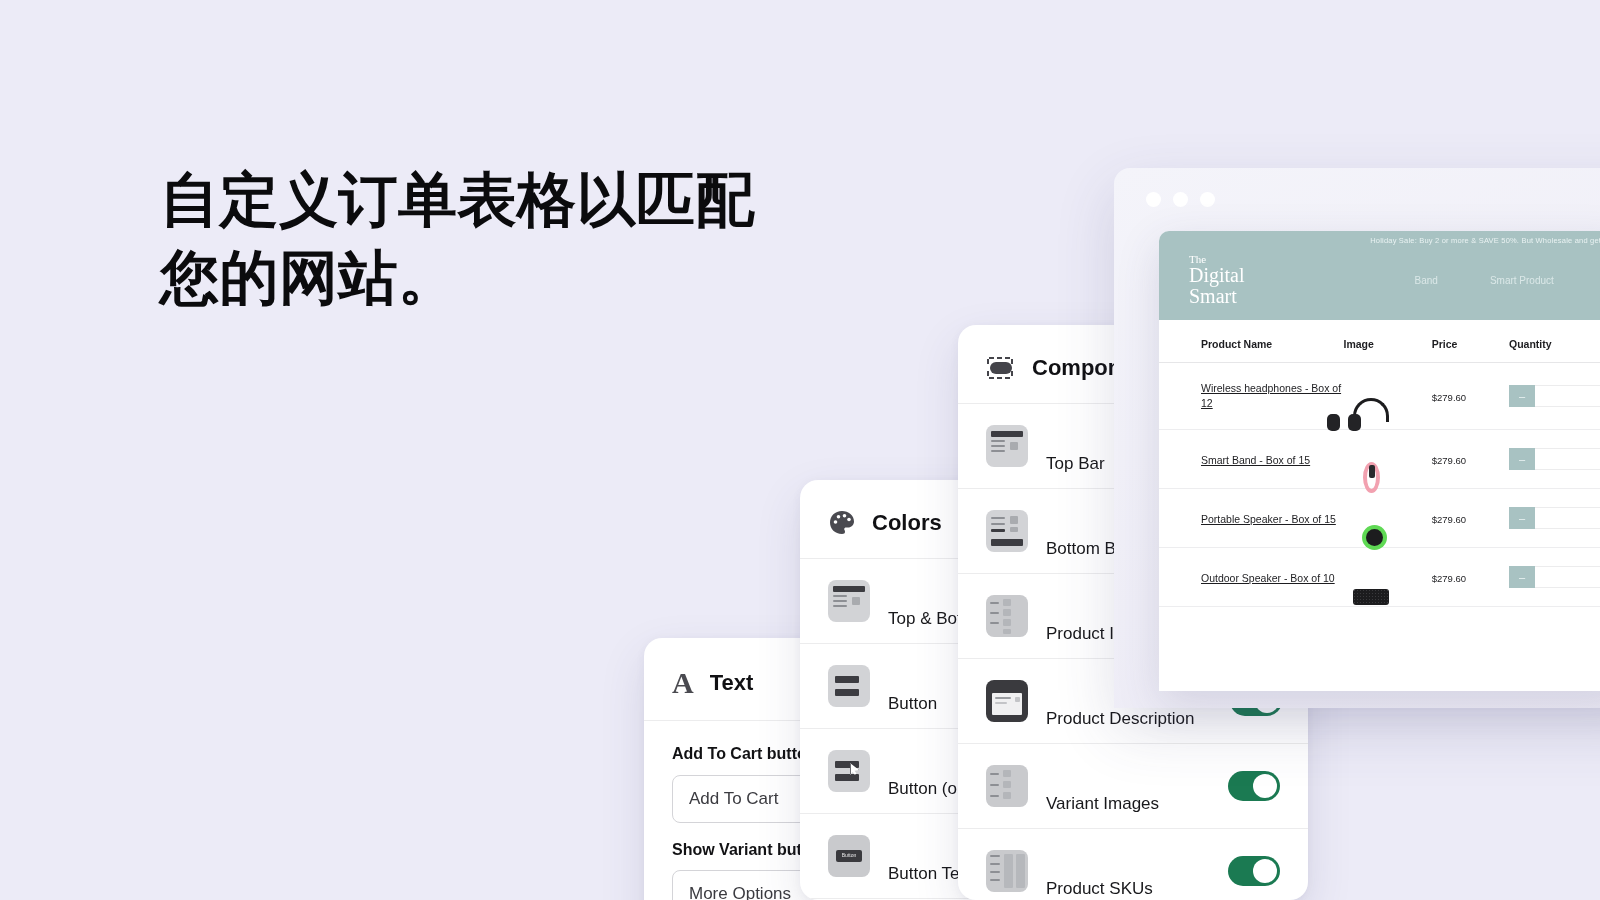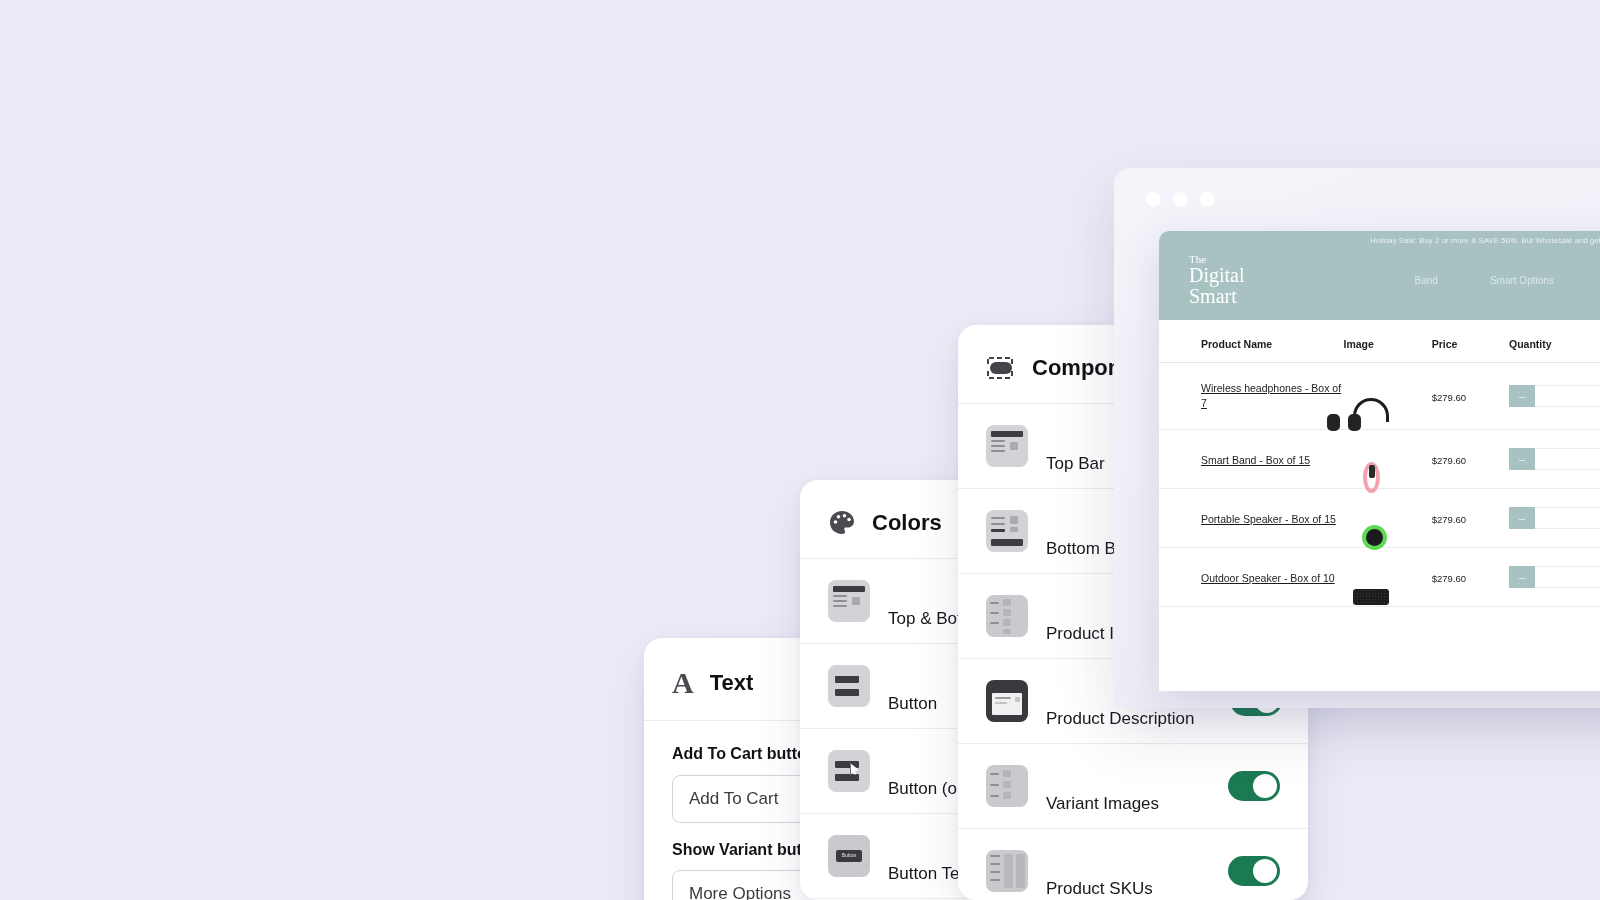--- a/index.html
+++ b/index.html
@@ -202,20 +202,21 @@
     background: #1c1c1e; border-radius: 3px;
     background-image: radial-gradient(#3a3a3d 0.7px, transparent 0.8px);
     background-size: 3px 3px;
   }
 </style>
 </head>
 <body>
 
 <div id="stage">
 
+  <h1 class="headline">自定义订单表格以匹配您的网站。</h1>
 
   <div class="card" id="card-text">
     <div class="card-head">
       <span class="serif-a">A</span>
       <span class="card-title">Text</span>
     </div>
     <div class="body" style="border-top:1px solid #ececed;">
       <div class="field-block">
         <div class="field-label">Add To Cart button</div>
         <input class="field-input" value="Add To Cart" style="">
@@ -401,38 +402,38 @@
   <div id="store">
     <div class="store-banner">Holiday Sale: Buy 2 or more &amp; SAVE 50%. But Wholesale and get 60%</div>
     <div class="store-nav">
       <span class="logo">
         <span class="the">The</span>
         <span class="big">Digital</span>
         <span class="big">Smart</span>
       </span>
       <span class="nav-links">
         <span>Band</span>
-        <span>Smart Options</span>
+        <span>Smart Product</span>
 
       </span>
     </div>
 
     <table class="tbl">
       <thead>
         <tr>
           <th class="c-name">Product Name</th>
           <th class="c-img">Image</th>
           <th class="c-price">Price</th>
           <th class="c-qty">Quantity</th>
         </tr>
       </thead>
       <tbody>
         <tr>
           <td class="c-name">
-            <a class="p-name">Wireless headphones - Box of 7</a>
+            <a class="p-name">Wireless headphones - Box of 12</a>
           </td>
           <td class="c-img">
             <span class="art">
               <span class="hp-band"></span><span class="hp-cup l"></span><span class="hp-cup r"></span>
             </span>
           </td>
           <td class="c-price">
             <span class="p-price">$279.60</span>
           </td>
           <td class="c-qty">

